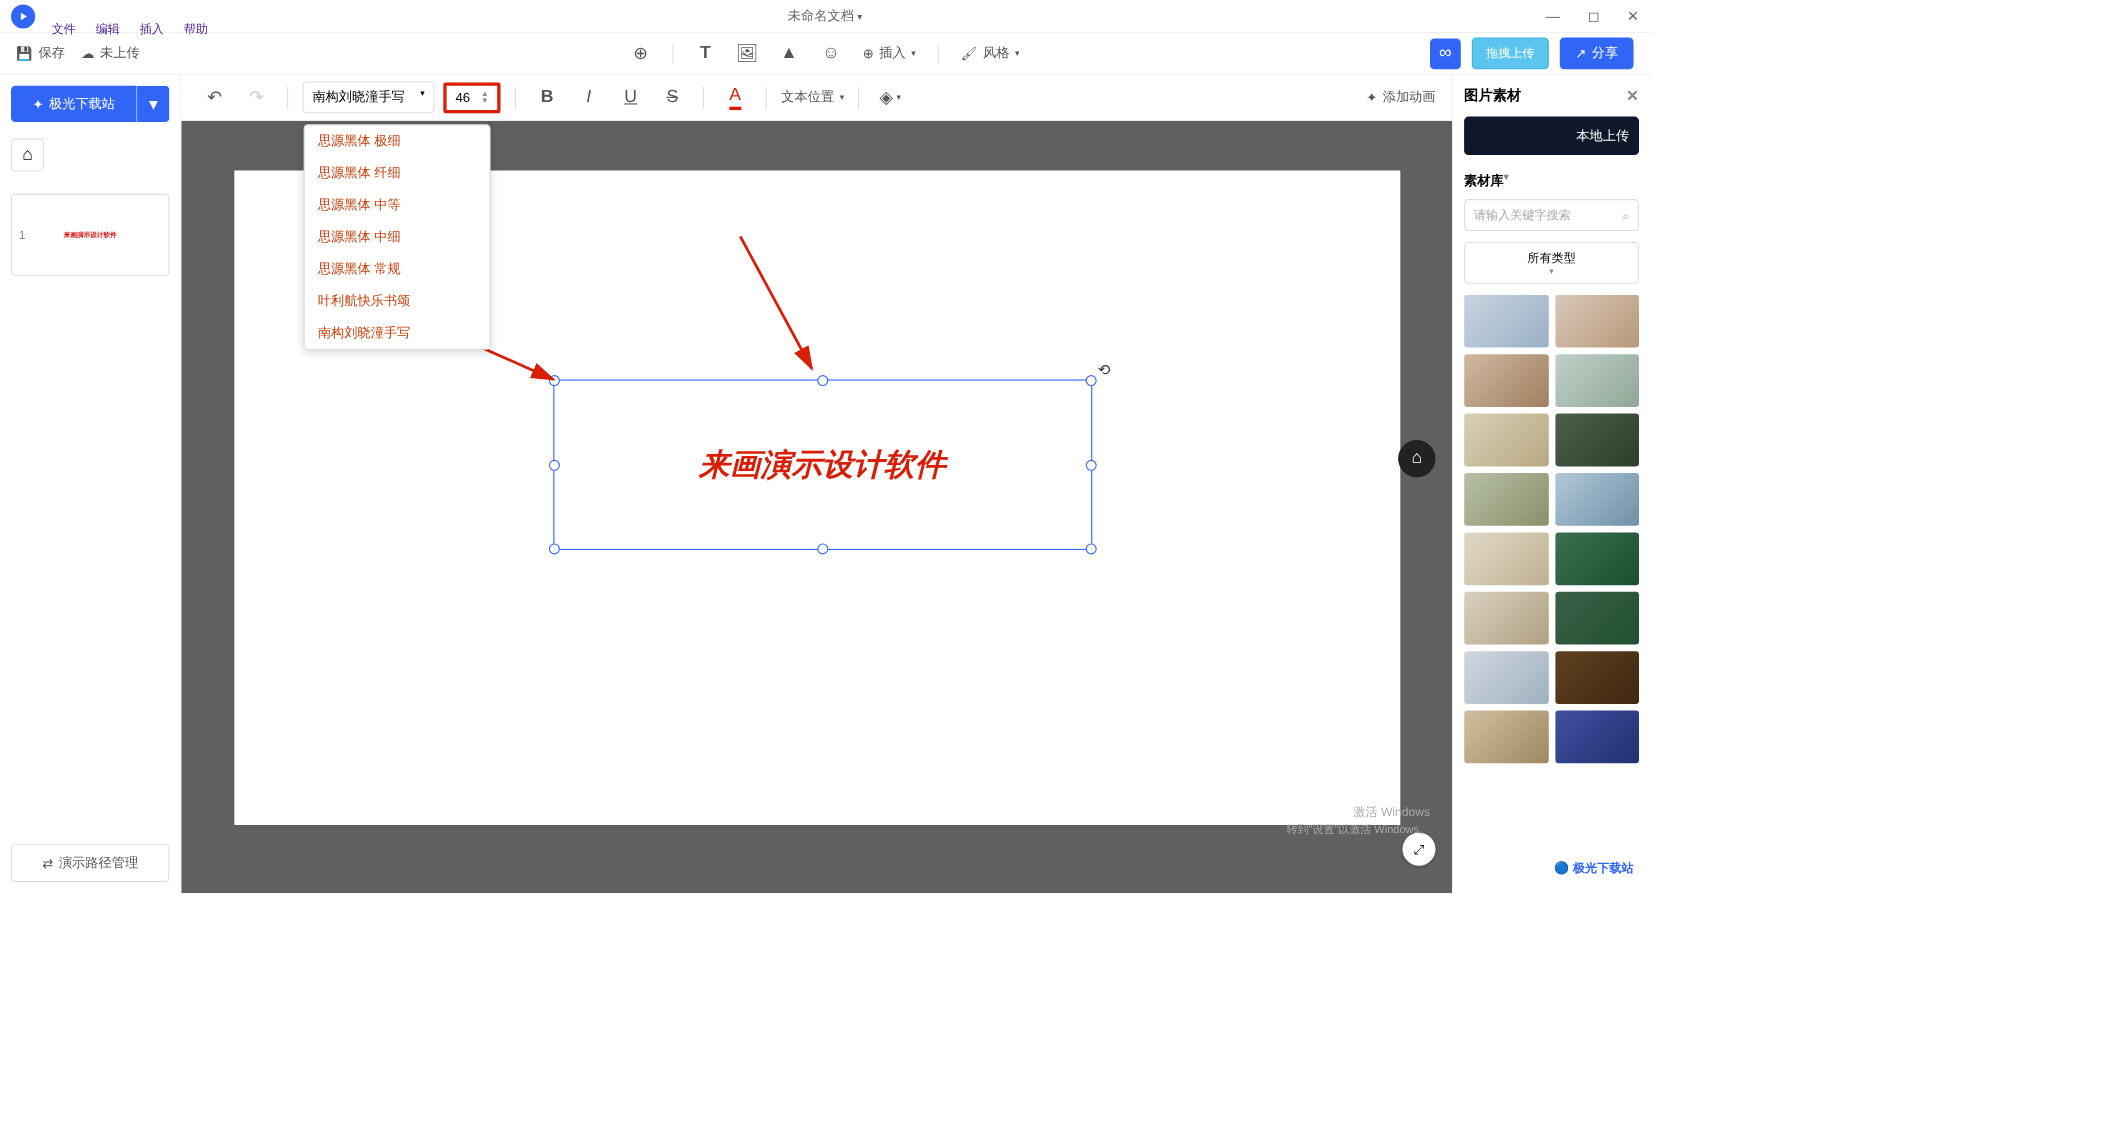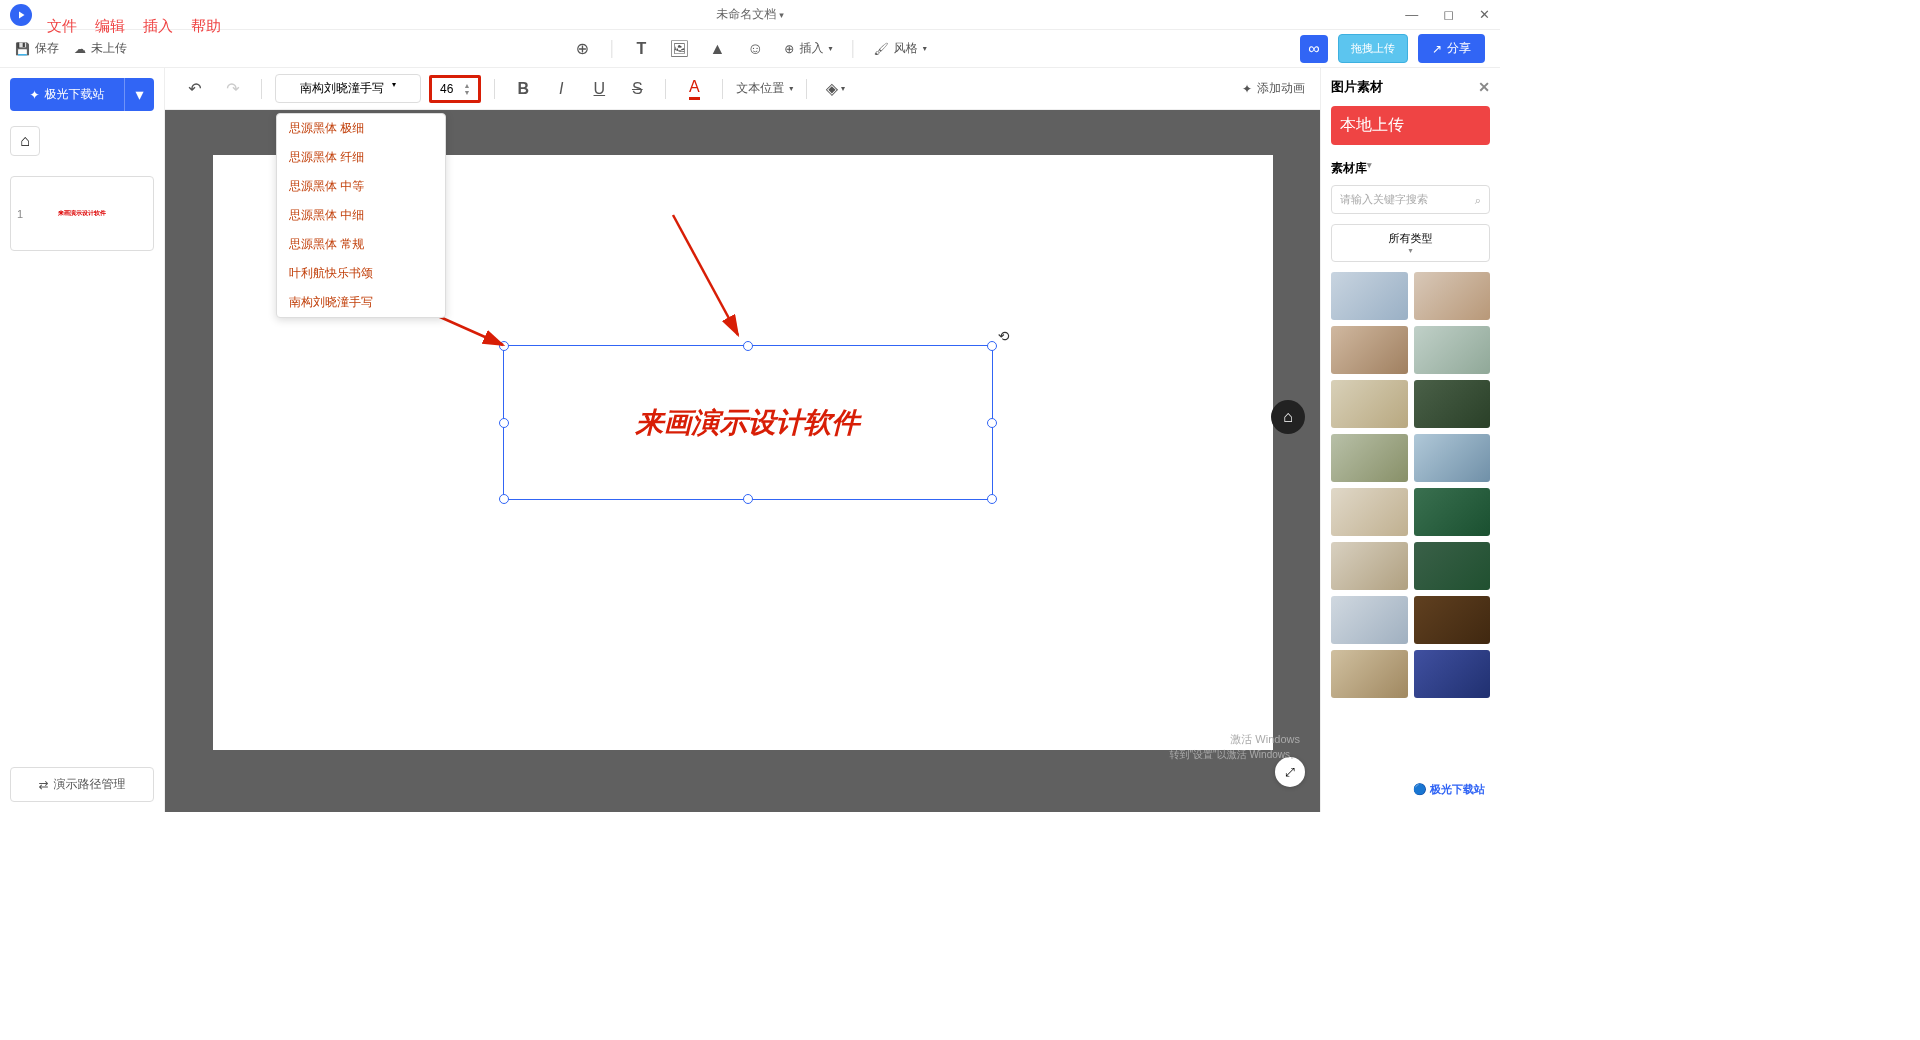--- a/index.html
+++ b/index.html
@@ -1,20 +1,20 @@
 <!DOCTYPE html>
 <html><head>
 <meta charset="utf-8">
 <style>
 *{margin:0;padding:0;box-sizing:border-box;font-family:"Microsoft YaHei",sans-serif;}
 body{background:#fff;overflow:hidden;width:1500px;height:812px;position:relative;}
 .titlebar{height:30px;display:flex;align-items:center;padding:0 10px;border-bottom:1px solid #eee;}
 .logo{width:22px;height:22px;background:#3165f5;border-radius:50%;display:flex;align-items:center;justify-content:center;margin-right:15px;}
 .logo svg{width:12px;height:12px;fill:#fff;}
-.menu{display:flex;gap:18px;font-size:15px;color:#ef4444;margin-top:24px;}
+.menu{display:flex;gap:18px;font-size:11px;color:#4c1d95;margin-top:24px;}
 .menu span{cursor:pointer;}
 .doctitle{position:absolute;left:50%;transform:translateX(-50%);font-size:12px;color:#666;display:flex;align-items:center;gap:3px;}
 .winctrl{margin-left:auto;display:flex;gap:25px;color:#666;font-size:13px;}
 .toolbar2{height:38px;display:flex;align-items:center;padding:0 15px;border-bottom:1px solid #eee;gap:15px;}
 .tb-btn{display:flex;align-items:center;gap:5px;font-size:12px;color:#555;cursor:pointer;}
 .tb-center{position:absolute;left:50%;transform:translateX(-50%);display:flex;gap:20px;align-items:center;}
 .tb-icon{width:18px;height:18px;display:flex;align-items:center;justify-content:center;color:#555;}
 .tb-right{margin-left:auto;display:flex;gap:10px;align-items:center;}
 .btn-upload{background:#5cc5ef;color:#fff;padding:6px 12px;border-radius:4px;font-size:11px;display:flex;align-items:center;gap:5px;border:1px solid #3db0e0;}
 .btn-share{background:#3165f5;color:#fff;padding:6px 14px;border-radius:4px;font-size:12px;display:flex;align-items:center;gap:5px;}
@@ -27,21 +27,21 @@
 .btn-theme{border-radius:4px 0 0 4px;}
 .home-btn{width:30px;height:30px;border:1px solid #ddd;border-radius:4px;display:flex;align-items:center;justify-content:center;margin-top:5px;}
 .slide-thumb{border:1px solid #ddd;border-radius:4px;height:75px;display:flex;align-items:center;justify-content:center;position:relative;margin-top:10px;}
 .slide-num{position:absolute;left:6px;top:50%;transform:translateY(-50%);font-size:11px;color:#888;}
 .slide-content{font-size:6px;color:#d00;font-weight:bold;}
 .path-btn{margin-top:auto;border:1px solid #ddd;border-radius:4px;padding:8px;font-size:12px;color:#555;display:flex;align-items:center;justify-content:center;gap:5px;}
 .canvas-area{flex:1;display:flex;flex-direction:column;background:#f5f5f5;}
 .format-bar{height:42px;background:#fff;border-bottom:1px solid #eee;display:flex;align-items:center;padding:0 15px;gap:8px;}
 .fb-btn{width:30px;height:30px;display:flex;align-items:center;justify-content:center;color:#555;cursor:pointer;border-radius:4px;}
 .fb-sep{width:1px;height:20px;background:#ddd;margin:0 5px;}
-.font-select{border:1px solid #ddd;padding:5px 24px;font-size:12px;border-radius:4px;display:flex;gap:8px;min-width:120px;position:relative;}
+.font-select{border:1px solid #ddd;padding:5px 8px;font-size:12px;border-radius:4px;display:flex;gap:8px;min-width:120px;position:relative;}
 .size-select{border:3px solid #d81e06;padding:4px 8px;font-size:12px;border-radius:2px;display:flex;align-items:center;gap:10px;min-width:50px;}
 .size-arrows{display:flex;flex-direction:column;font-size:7px;line-height:7px;color:#888;}
 .font-dropdown{position:absolute;top:38px;left:0;background:#fff;border:1px solid #ddd;box-shadow:0 2px 8px rgba(0,0,0,0.15);border-radius:4px;min-width:170px;z-index:100;}
 .font-option{padding:6px 12px;font-size:12px;color:#c2410c;cursor:pointer;}
 .text-pos{display:flex;align-items:center;gap:5px;font-size:12px;color:#555;}
 .add-anim{margin-left:auto;display:flex;align-items:center;gap:5px;font-size:12px;color:#555;}
 .canvas{flex:1;background:#606060;display:flex;align-items:flex-start;justify-content:center;padding:45px 20px;position:relative;overflow:hidden;}
 .slide{width:1060px;height:595px;background:#fff;position:relative;}
 .textbox{position:absolute;left:290px;top:190px;width:490px;height:155px;border:1.5px solid #3165f5;display:flex;align-items:center;justify-content:center;}
 .textbox-text{font-size:28px;color:#d81e06;font-weight:bold;font-style:italic;}
@@ -49,21 +49,21 @@
 .h-tl{top:-5px;left:-5px;}.h-tr{top:-5px;right:-5px;}.h-bl{bottom:-5px;left:-5px;}.h-br{bottom:-5px;right:-5px;}
 .h-tm{top:-5px;left:50%;margin-left:-5px;}.h-bm{bottom:-5px;left:50%;margin-left:-5px;}
 .h-ml{left:-5px;top:50%;margin-top:-5px;}.h-mr{right:-5px;top:50%;margin-top:-5px;}
 .rotate-handle{position:absolute;top:-18px;right:-18px;font-size:14px;color:#333;}
 .arrow-red{position:absolute;pointer-events:none;}
 .float-btn{position:absolute;width:34px;height:34px;background:#222;border-radius:50%;display:flex;align-items:center;justify-content:center;color:#fff;right:200px;top:400px;}
 .expand-btn{position:absolute;width:30px;height:30px;background:#fff;border-radius:50%;display:flex;align-items:center;justify-content:center;right:200px;bottom:25px;box-shadow:0 1px 4px rgba(0,0,0,0.2);font-size:12px;}
 .rightpanel{width:180px;border-left:1px solid #eee;display:flex;flex-direction:column;padding:10px;background:#fff;}
 .rp-title{font-size:13px;font-weight:bold;display:flex;justify-content:space-between;align-items:center;margin-bottom:10px;}
 .rp-close{color:#888;cursor:pointer;font-size:14px;}
-.btn-local{background:#ef4444;color:#fff;padding:9px;border-radius:4px;font-size:16px;text-align:left;margin-bottom:15px;}
+.btn-local{background:#0f172a;color:#fff;padding:9px;border-radius:4px;font-size:12px;text-align:right;margin-bottom:15px;}
 .rp-section{font-size:12px;font-weight:bold;margin-bottom:8px;display:flex;justify-content:flex-start;}
 .rp-search{border:1px solid #ddd;border-radius:4px;padding:6px 8px;font-size:11px;color:#aaa;display:flex;justify-content:space-between;align-items:flex-end;margin-bottom:10px;}
 .rp-select{border:1px solid #ddd;border-radius:4px;padding:6px 8px;font-size:11px;display:flex;justify-content:space-between;align-items:center;margin-bottom:10px;flex-direction:column;}
 .thumb-grid{display:grid;grid-template-columns:1fr 1fr;gap:6px;overflow-y:auto;}
 .thumb{height:48px;border-radius:3px;background:linear-gradient(135deg,#c8d4e0,#9ab0c5);}
 .thumb:nth-child(2){background:linear-gradient(135deg,#d8c8b8,#b89878);}
 .thumb:nth-child(3){background:linear-gradient(135deg,#d0b8a0,#a08060);}
 .thumb:nth-child(4){background:linear-gradient(135deg,#c0d0c8,#90a898);}
 .thumb:nth-child(5){background:linear-gradient(135deg,#d8d0b8,#b8a880);}
 .thumb:nth-child(6){background:linear-gradient(135deg,#4a6048,#2a4028);}

